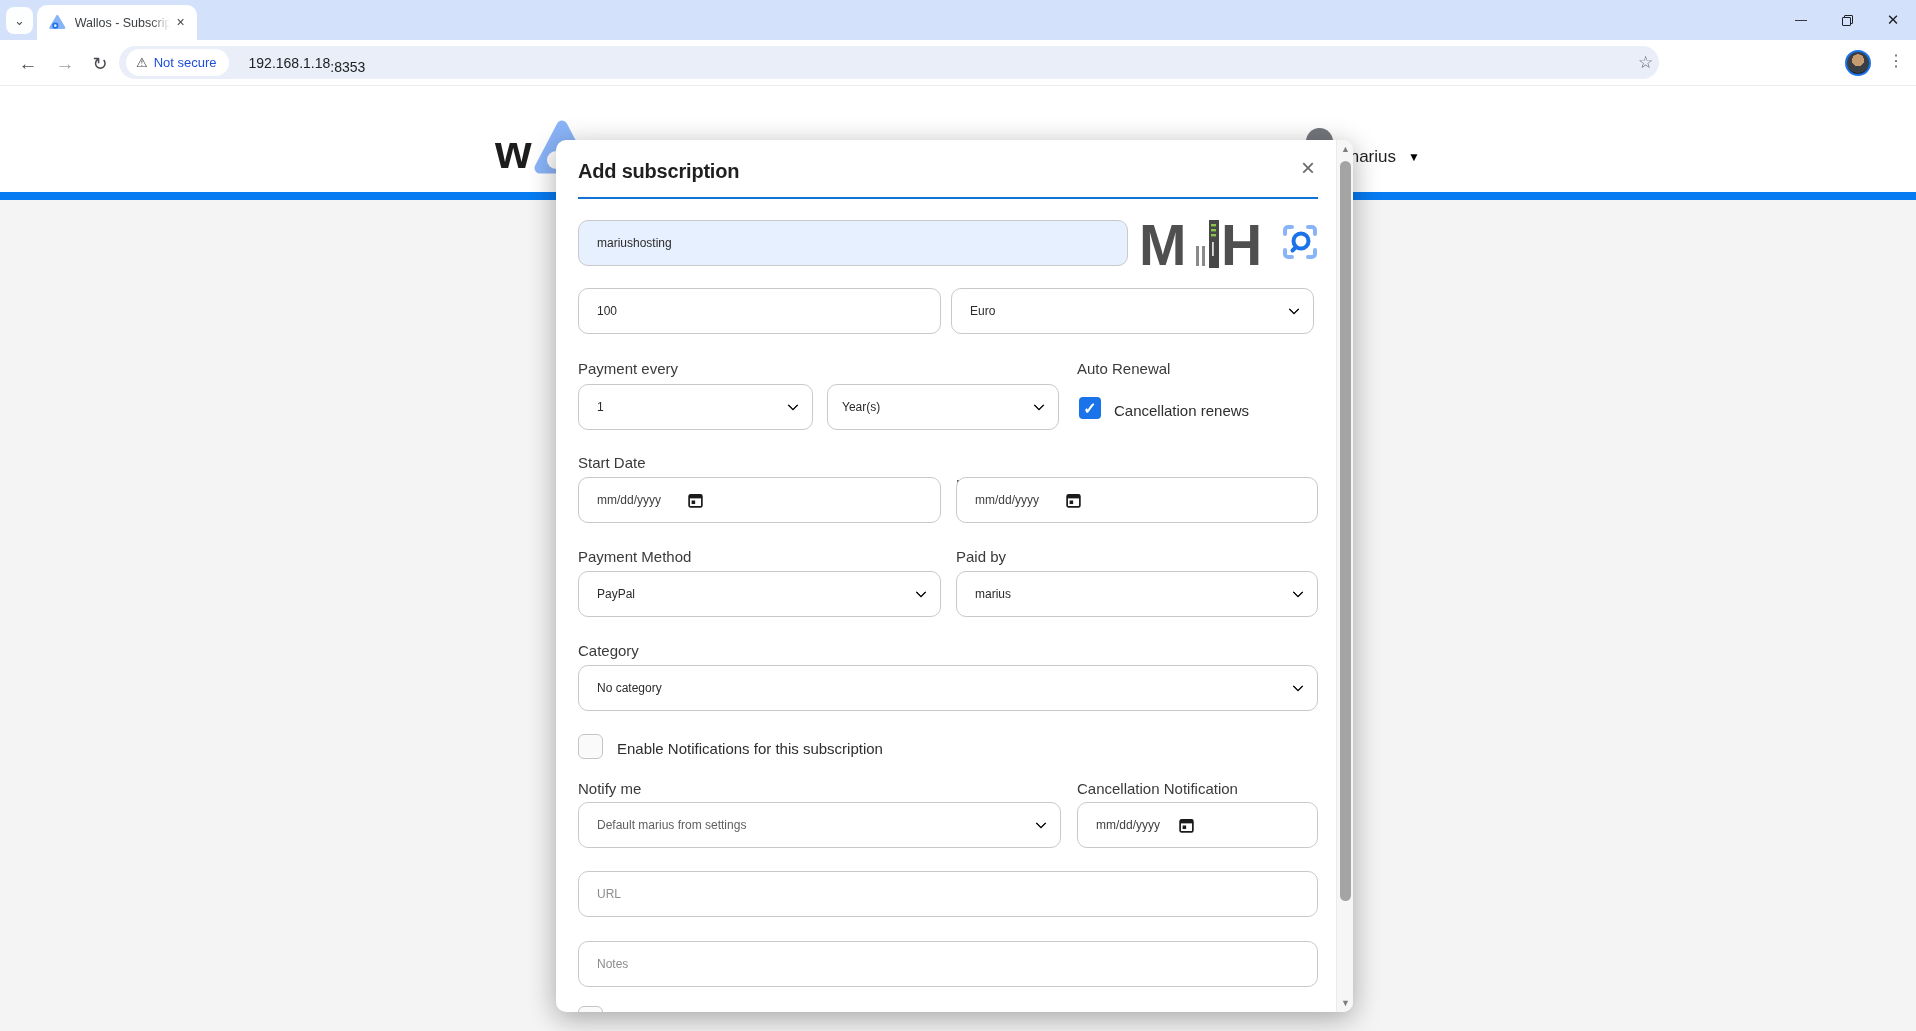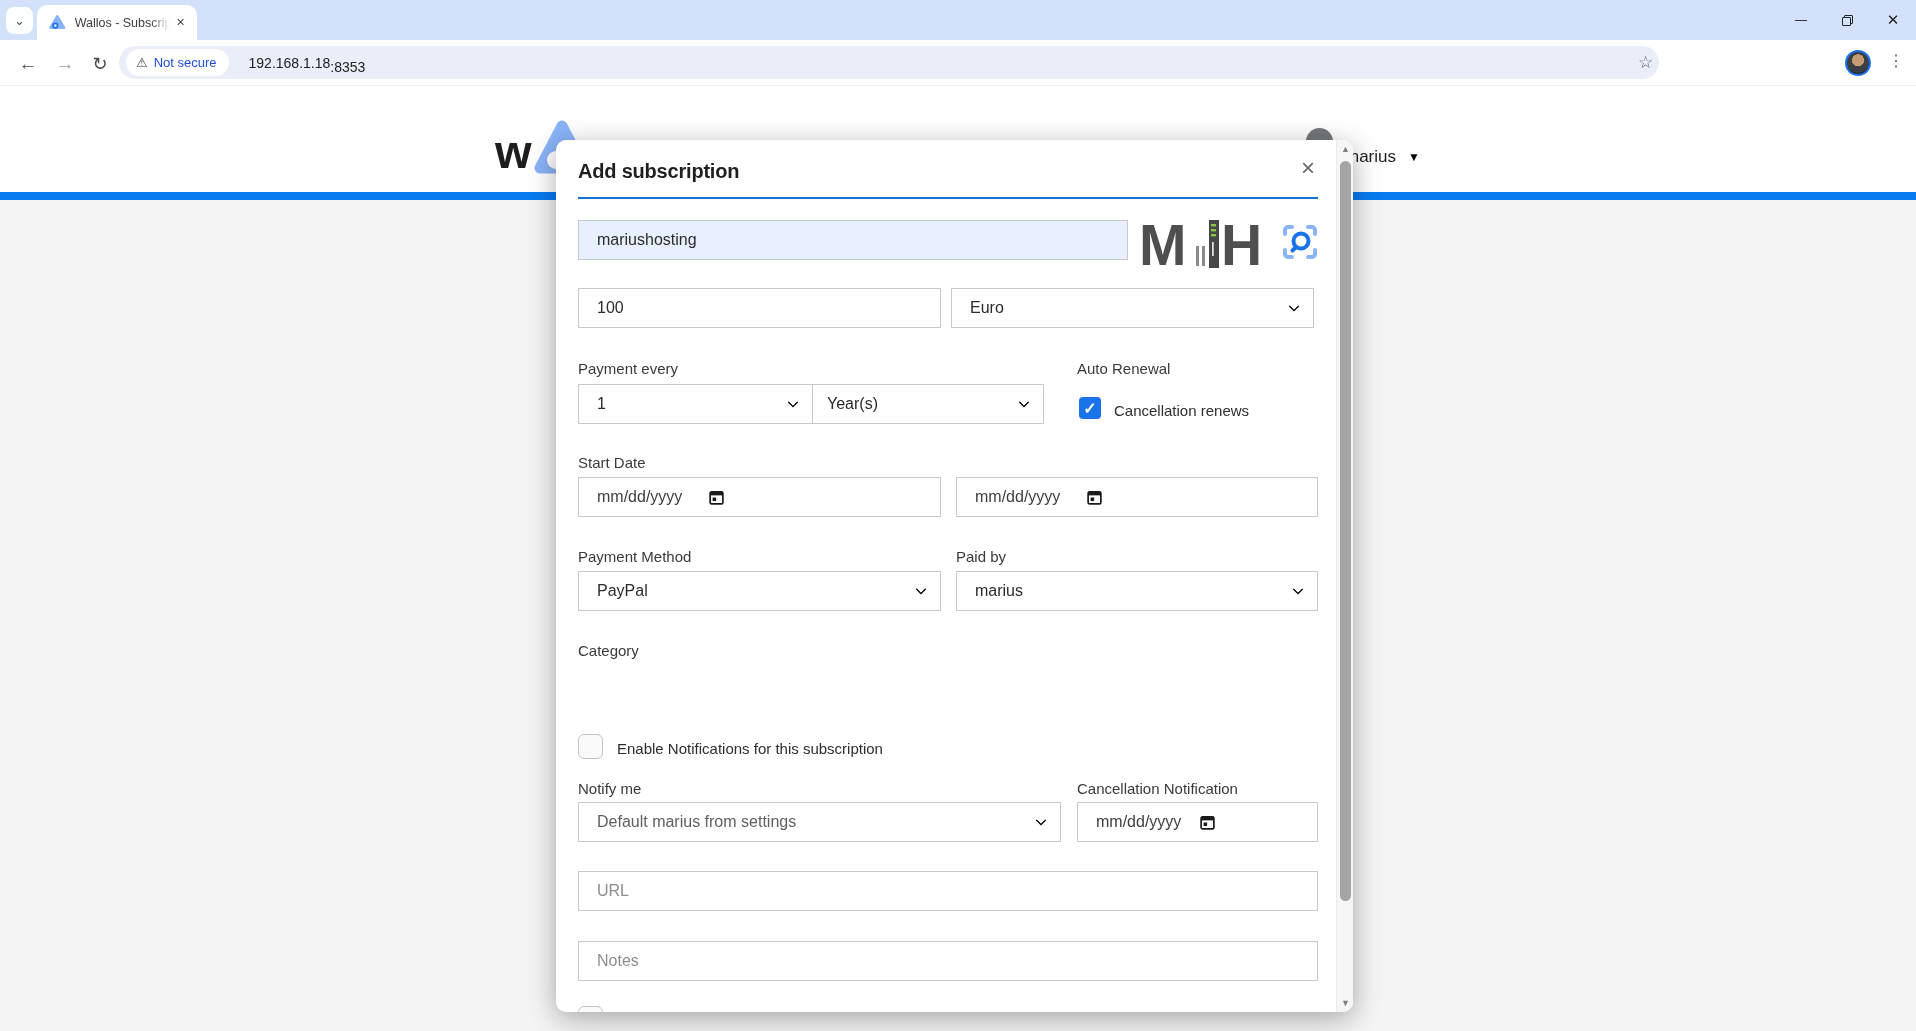--- a/index.html
+++ b/index.html
@@ -47,22 +47,22 @@
   .blue-bar { position:absolute; top:192px; left:0; width:1916px; height:8px; background:#077bf2; }
   .page-body { position:absolute; top:200px; left:0; width:1916px; height:831px; background:#f4f4f4; }
 
   
   .modal { position:absolute; left:556px; top:140px; width:797px; height:872px; background:#ffffff; border-radius:10px;
     box-shadow:0 6px 28px rgba(0,0,0,0.33); overflow:hidden; }
   .modal-title { position:absolute; left:22px; top:20px; font-size:20px; font-weight:bold; color:#1f1f1f; letter-spacing:-0.2px; }
   .modal-close { position:absolute; left:738px; top:14px; font-size:24px; color:#6b6b6b; width:28px; height:28px; text-align:center; }
   .modal-rule { position:absolute; left:22px; top:57px; width:740px; height:2px; background:#1173d4; }
 
-  .fld { position:absolute; border:1px solid #c9c9c9; border-radius:0; background:#fff; height:40px;
-    display:flex; align-items:center; padding:0 18px; font-size:16px; color:#2b2b2b; }
+  .fld { position:absolute; border:1px solid #c9c9c9; border-radius:10px; background:#fff; height:46px;
+    display:flex; align-items:center; padding:0 18px; font-size:12px; color:#2b2b2b; }
   input.fld { display:block; padding:0 18px; width:100%; outline:none; font-family:"Liberation Sans", sans-serif; }
   input.fld::placeholder { color:#8d8d8d; opacity:1; }
   .autofill { background:#e7f0fe !important; }
   .sel { justify-content:flex-start; position:absolute; }
   .sel .caret { position:absolute; right:15px; top:50%; width:8px; height:8px; border-right:2.2px solid #1b1b1b;
     border-bottom:2.2px solid #1b1b1b; transform:translateY(-70%) rotate(45deg); border-radius:1px; }
   .lbl { position:absolute; font-size:15px; color:#3a3a3a; }
   .date-text { color:#3f3f3f; }
   .cal-icon { margin-left:26px; display:inline-flex; }
 
@@ -182,21 +182,21 @@
       <span>Euro</span>
       <span class="caret"></span>
     </div>
 
     <div class="lbl" style="left:22px; top:220px;">Payment every</div>
     <div class="lbl" style="left:521px; top:220px;">Auto Renewal</div>
     <div class="fld sel" style="left:22px; top:244px; width:235px;">
       <span>1</span>
       <span class="caret"></span>
     </div>
-    <div class="fld sel" style="left:256px; top:244px; width:232px;padding-left:14px;">
+    <div class="fld sel" style="left:271px; top:244px; width:232px;padding-left:14px;">
       <span>Year(s)</span>
       <span class="caret"></span>
     </div>
     <div class="checkbox-on" style="left:523px; top:257px;">
       <span>✓</span>
     </div>
     <div class="lbl" style="left:558px; top:262px; color:#2e2e2e;">Cancellation renews</div>
 
     <div class="lbl" style="left:22px; top:314px;">Start Date</div>
     <div class="lbl" style="left:400px; top:314px;margin-top:22px;">Next Payment</div>
@@ -226,20 +226,24 @@
     <div class="fld sel" style="left:22px; top:431px; width:363px;">
       <span>PayPal</span>
       <span class="caret"></span>
     </div>
     <div class="fld sel" style="left:400px; top:431px; width:362px;">
       <span>marius</span>
       <span class="caret"></span>
     </div>
 
     <div class="lbl" style="left:22px; top:502px;">Category</div>
+    <div class="fld sel" style="left:22px; top:525px; width:740px;">
+      <span>No category</span>
+      <span class="caret"></span>
+    </div>
 
     <div class="checkbox-off" style="left:22px; top:594px;"></div>
     <div class="lbl" style="left:61px; top:600px; color:#2e2e2e;">Enable Notifications for this subscription</div>
 
     <div class="lbl" style="left:22px; top:640px;">Notify me</div>
     <div class="lbl" style="left:521px; top:640px;">Cancellation Notification</div>
     <div class="fld sel" style="left:22px; top:662px; width:483px; color:#5f5f5f;">
       <span>Default marius from settings</span>
       <span class="caret"></span>
     </div>

